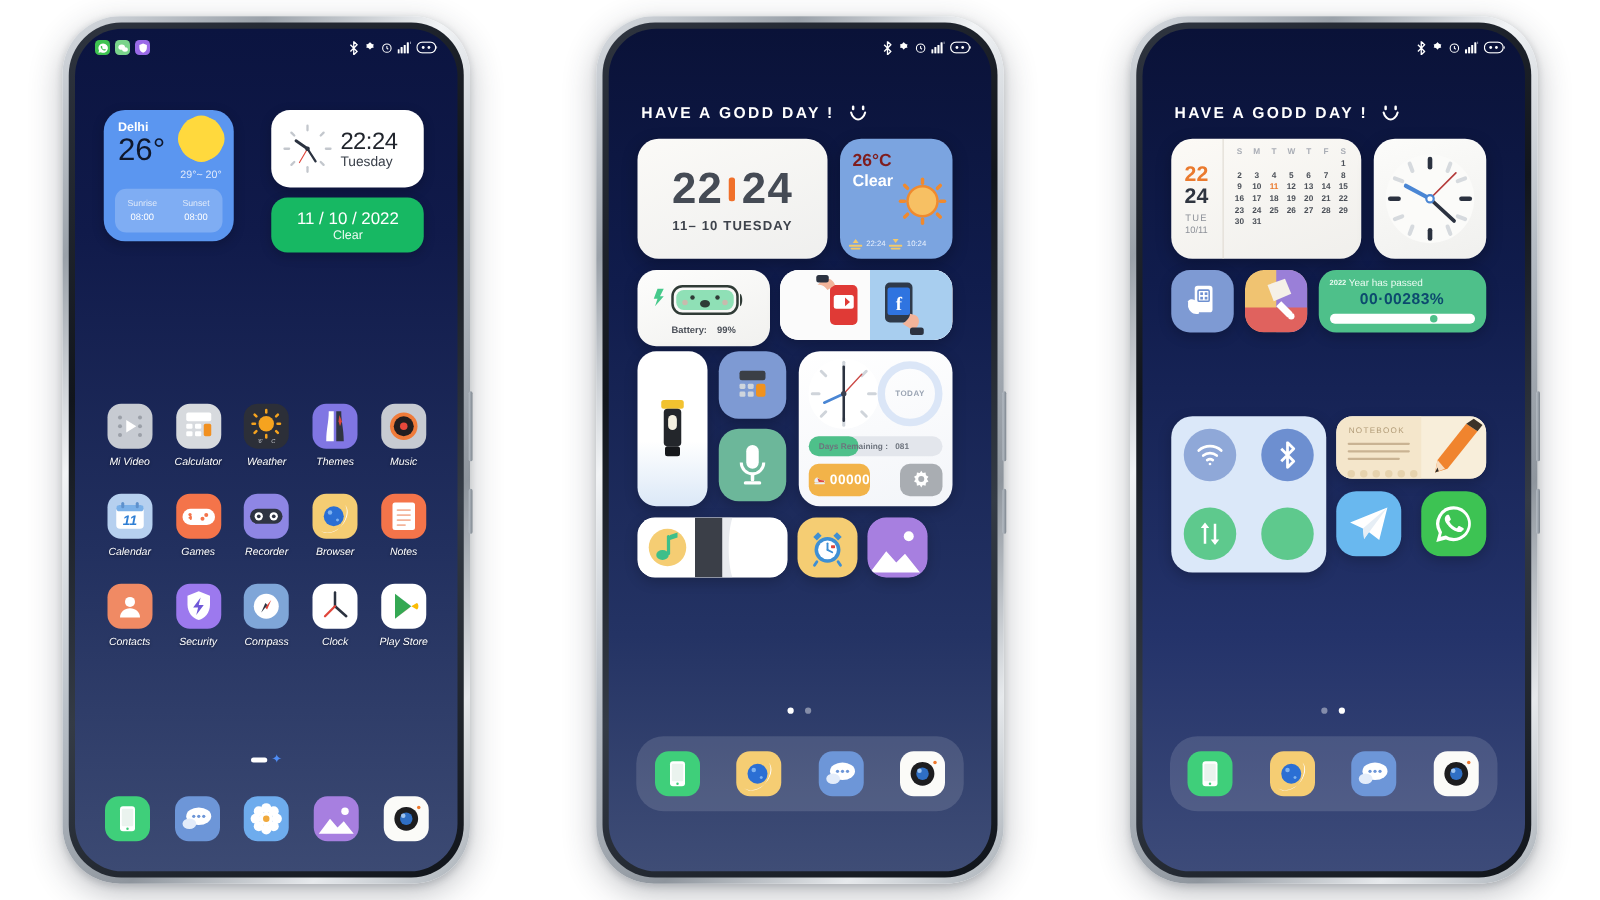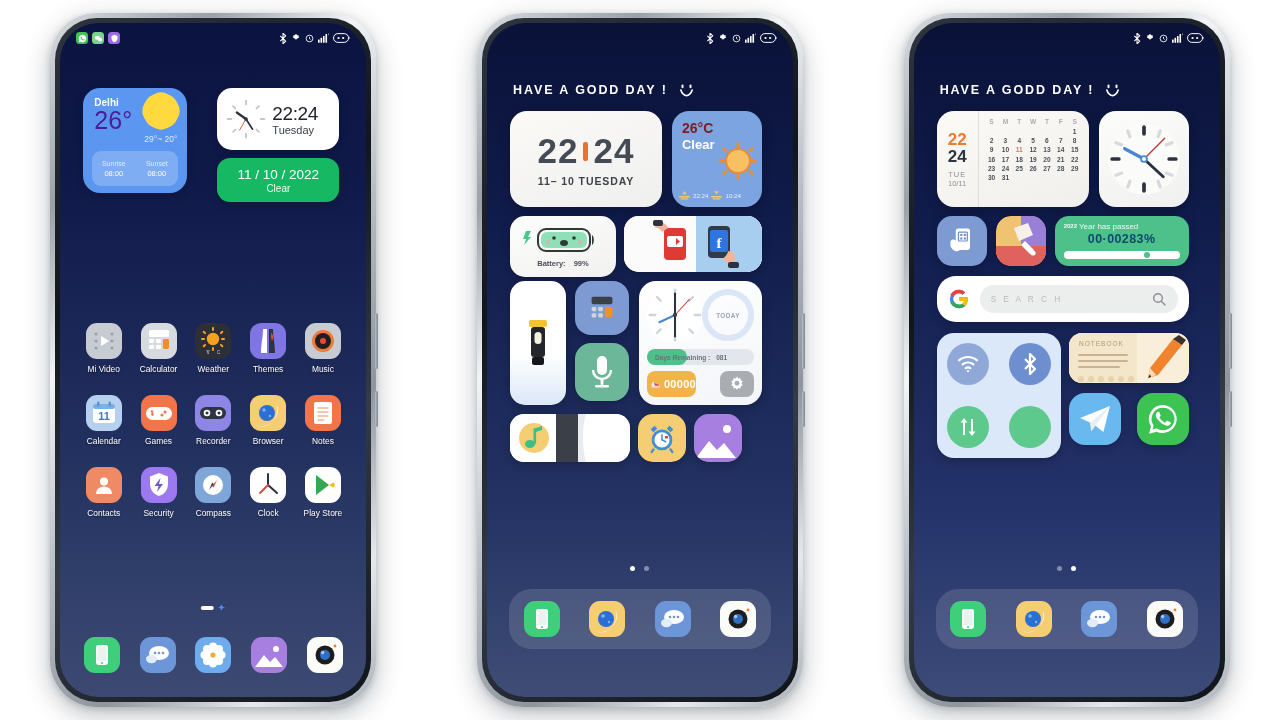--- a/index.html
+++ b/index.html
@@ -59,21 +59,21 @@
   }
   .smiley { width: 15px; height: 14px; }
 
   
   .w-weather {
     position: absolute; left: 23px; top: 65px; width: 104px; height: 105px;
     border-radius: 17px; background: #5b96f0; padding: 9px 10px 8px 11px;
     box-shadow: 0 3px 9px rgba(0,0,0,.20);
   }
   .w-weather .city { color: #fff; font-size: 10px; font-weight: 600; }
-  .w-weather .temp { color: #4c1d95; font-size: 25px; font-weight: 500; line-height: 27px; margin-top: -1px; }
+  .w-weather .temp { color: #0f172a; font-size: 25px; font-weight: 500; line-height: 27px; margin-top: -1px; }
   .w-weather .range { position:absolute; right: 10px; top: 46px; color: #dfe9fb; font-size: 8.5px; }
   .sun-blob { position: absolute; right: 9px; top: 6px; width: 34px; height: 34px; background: #ffd93d; border-radius: 13px 13px 13px 13px / 13px 13px 13px 13px; transform: rotate(45deg); }
   .sun-blob::before { content:''; position:absolute; inset:0; background:#ffd93d; border-radius: 14px; transform: rotate(45deg); }
   .sunbar { position: absolute; left: 9px; right: 9px; bottom: 7px; height: 35px; background: rgba(255,255,255,.22); border-radius: 9px; display: flex; }
   .sunbar > div { flex: 1; display:flex; flex-direction:column; align-items:center; justify-content:center; gap:2px; }
   .sunbar .lab { color: #e0eaf9; font-size: 7px; }
   .sunbar .val { color: #ffffff; font-size: 7.5px; }
 
   .w-clock1 {
     position: absolute; left: 157px; top: 65px; width: 122px; height: 62px;
@@ -87,21 +87,21 @@
 
   .w-date1 {
     position: absolute; left: 157px; top: 135px; width: 122px; height: 44px;
     border-radius: 13px; background: #17b863; display:flex; flex-direction:column;
     align-items:center; justify-content:center; box-shadow: 0 3px 9px rgba(0,0,0,.2);
   }
   .w-date1 .d { color:#fff; font-size: 13.5px; }
   .w-date1 .c { color:#eafaf1; font-size: 10px; margin-top: 1px; }
 
   
-  .appgrid { position: absolute; left: 16px; right: 16px; top: 300px; display: grid; grid-template-columns: repeat(5,1fr); row-gap: 21px; }
+  .appgrid { position: absolute; left: 16px; right: 16px; top: 300px; display: grid; grid-template-columns: repeat(5,1fr); row-gap: 21px; font-style: italic; }
   .app { display:flex; flex-direction:column; align-items:center; gap: 5px; }
   .app .ic { width: 36px; height: 36px; border-radius: 11px; display:flex; align-items:center; justify-content:center; position: relative; overflow:hidden; }
   .app .lb { color:#fff; font-size: 8.4px; text-shadow: 0 1px 2px rgba(0,0,0,.5); }
 
   .pager { position:absolute; left:0; right:0; display:flex; justify-content:center; gap:9px; }
   .pdot { width: 5px; height: 5px; border-radius:50%; background: rgba(255,255,255,.42); }
   .pdot.on { background:#fff; }
   .handle { position:absolute; left:50%; transform:translateX(-50%); display:flex; align-items:center; gap:3px; }
   .handle .bar { width: 13px; height: 4px; border-radius: 2px; background: #ffffff; }
   .handle .spark { color: #4f8df5; font-size: 10px; line-height: 10px; }
@@ -1032,35 +1032,20 @@
       <div class="p3-year">
         <div class="l1">
           <b>2022</b><span>Year has passed</span>
         </div>
         <div class="l2">00·00283%</div>
         <div class="track">
           <div class="knob" id="year-knob" style="left: calc(72% - 3px);"></div>
         </div>
       </div>
 
-      <div class="p3-search">
-        <svg width="22" height="22" viewBox="0 0 24 24">
-          <path d="M12 10.2v3.9h5.5c-.2 1.4-1.7 4.2-5.5 4.2a6.3 6.3 0 110-12.6c2 0 3.3.9 4 1.6l2.7-2.6C17 3 14.7 2 12 2a10 10 0 100 20c5.8 0 9.6-4 9.6-9.8 0-.7-.1-1.3-.2-2z" fill="#4285f4"></path>
-          <path d="M2.5 7.3l3.3 2.4A6.3 6.3 0 0112 5.7c2 0 3.3.9 4 1.6l2.7-2.6C17 3 14.7 2 12 2 8.1 2 4.7 4.2 2.5 7.3z" fill="#ea4335"></path>
-          <path d="M12 22c2.7 0 5-0.9 6.6-2.4l-3.1-2.5c-.9.6-2 1-3.5 1-2.9 0-5.3-1.9-6.1-4.5l-3.3 2.5C4.6 19.6 8 22 12 22z" fill="#34a853"></path>
-          <path d="M21.4 10.2H12v3.9h5.5c-.3 1.3-1 2.3-2 3l3.1 2.5c1.8-1.7 3-4.2 3-7.4 0-.7-.1-1.3-.2-2z" fill="#fbbc05"></path>
-        </svg>
-        <div class="field">
-          <span class="ph">S E A R C H</span>
-          <svg width="16" height="16" viewBox="0 0 24 24" fill="none" stroke="#8d9196" stroke-width="2.2">
-              <circle cx="10.5" cy="10.5" r="6.5"></circle>
-              <line x1="15.5" y1="15.5" x2="21" y2="21" stroke-linecap="round"></line>
-            </svg>
-        </div>
-      </div>
 
       <div class="p3-toggles">
         <div class="tg" style="background:#8fa8d8">
           <svg width="22" height="18" viewBox="0 0 24 20" fill="none" stroke="#fff" stroke-width="2.4" stroke-linecap="round">
             <path d="M2 6a15 15 0 0120 0"></path>
               <path d="M6 10.5a9.5 9.5 0 0112 0"></path>
               <path d="M9.5 14.5a4.6 4.6 0 015 0"></path>
               <circle cx="12" cy="18" r="1.2" fill="#fff" stroke="none"></circle>
           </svg>
         </div>

